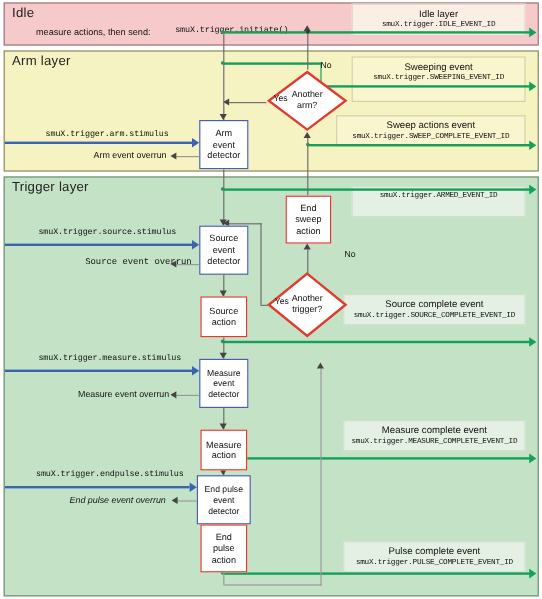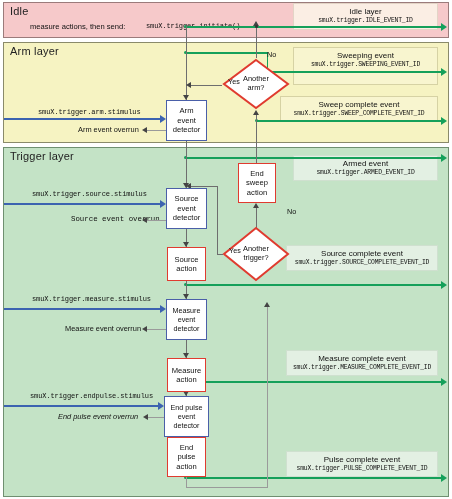--- a/index.html
+++ b/index.html
@@ -80,26 +80,25 @@
     <span class="t1">Idle layer</span>
     <span class="t2">smuX.trigger.IDLE_EVENT_ID</span>
   </div>
 
   <div class="evt evt-arm" style="left:293px;top:47px;width:145px;height:38px;">
     <span class="t1">Sweeping event</span>
     <span class="t2">smuX.trigger.SWEEPING_EVENT_ID</span>
   </div>
 
   <div class="evt evt-arm" style="left:280px;top:96px;width:158px;height:26px;">
-    <span class="t1">Sweep complete event</span>
+    <span class="t1">Sweep actions event</span>
     <span class="t2">smuX.trigger.SWEEP_COMPLETE_EVENT_ID</span>
   </div>
 
   <div class="evt evt-trig" style="left:293px;top:155px;width:145px;height:26px;">
-    <span class="t1">Armed event</span>
     <span class="t2">smuX.trigger.ARMED_EVENT_ID</span>
   </div>
 
   <div class="evt evt-trig" style="left:286px;top:350px;width:152px;height:26px;">
     <span class="t1">Measure complete event</span>
     <span class="t2">smuX.trigger.MEASURE_COMPLETE_EVENT_ID</span>
   </div>
 
   <div class="evt evt-trig" style="left:286px;top:245px;width:152px;height:26px;">
     <span class="t1">Source complete event</span>

